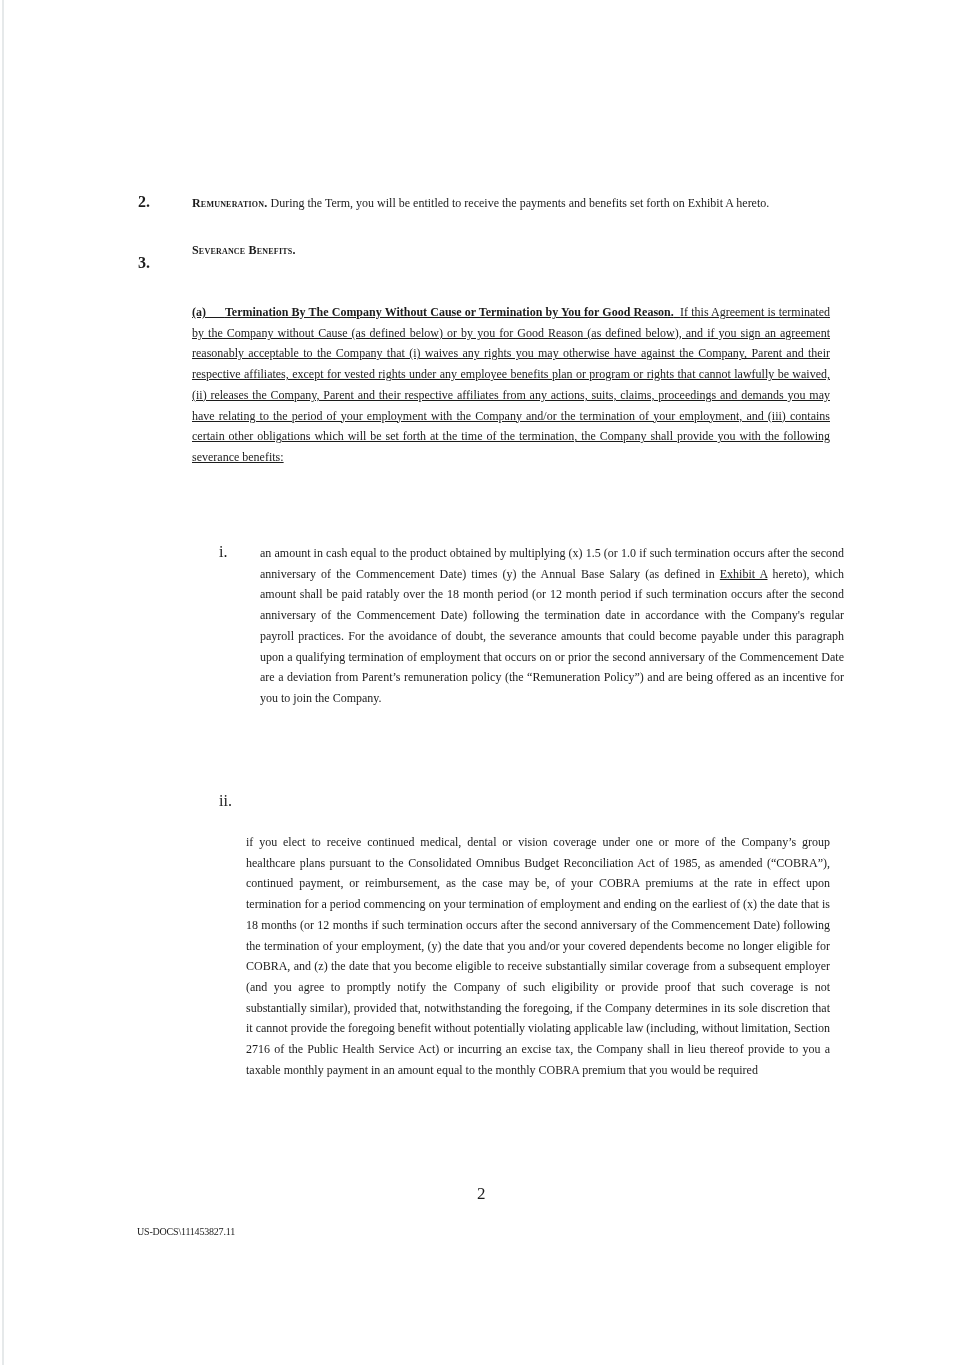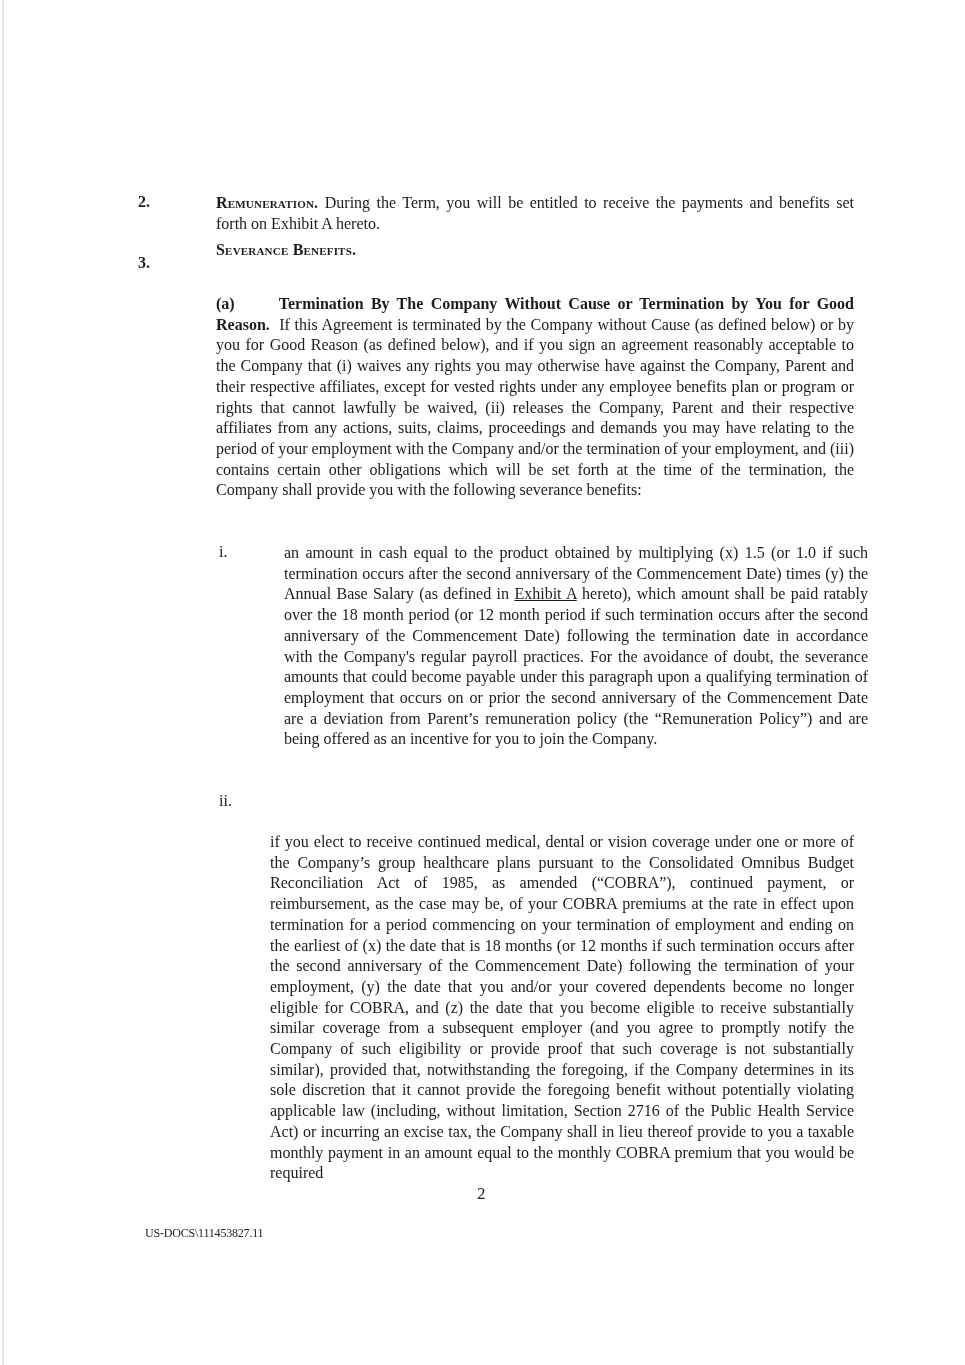--- a/index.html
+++ b/index.html
@@ -1,44 +1,44 @@
 <!DOCTYPE html>
 <html><head>
 <meta charset="utf-8">
 <style>
   html, body { margin: 0; padding: 0; background: #ffffff; }
   body { width: 965px; height: 1365px; position: relative; overflow: hidden;
          font-family: "Liberation Serif", "DejaVu Serif", serif; color: #1c1c1c; }
   .edge { position: absolute; left: 2px; top: 0; width: 2px; height: 1365px; background: #e6e9ea; }
   .num { position: absolute; left: 138px; font-weight: bold; font-size: 16px; }
-  .block { position: absolute; font-size: 16px; line-height: 20.7px; text-align: justify; margin-left: 24px; }
+  .block { position: absolute; font-size: 12px; line-height: 20.7px; text-align: justify; }
   .sc { font-weight: bold; font-variant: small-caps; letter-spacing: 0.2px; }
   .bold { font-weight: bold; }
   .u { text-decoration: underline; }
   .roman { position: absolute; font-size: 16px; }
   .pageno { position: absolute; left: 477px; top: 1184px; font-size: 17px; }
-  .docid { position: absolute; left: 137px; top: 1226px; font-size: 12px; letter-spacing: -0.2px; margin-left: 8px; }
+  .docid { position: absolute; left: 137px; top: 1226px; font-size: 10px; letter-spacing: -0.2px; }
 </style>
 </head>
 <body>
 
 <div class="edge"></div>
 
 <div class="num" style="top:193px;">2.</div>
 <div class="block" style="left:192px; top:193px; width:638px;">
   <span class="sc">Remuneration.</span>
   <span>During the Term, you will be entitled to receive the payments and benefits set forth on Exhibit A hereto.</span>
 </div>
 
 <div class="num" style="top:254px;">3.</div>
 <div class="block" style="left:192px; top:240px; width:638px;">
   <span class="sc">Severance Benefits.</span>
 </div>
 
-<div class="block" style="left:192px; top:294px; width:638px;">
+<div class="block" style="left:192px; top:302px; width:638px;text-decoration:underline;">
   <span class="bold">(a)</span><span class="bold">&nbsp;&nbsp;&nbsp;&nbsp;&nbsp;&nbsp;</span><span class="bold">Termination By The Company Without Cause or Termination by You for Good Reason.</span>&nbsp;
   <span>If this Agreement is terminated by the Company without Cause (as defined below) or by you for Good Reason (as defined below), and if you sign an agreement reasonably acceptable to the Company that (i) waives any rights you may otherwise have against the Company, Parent and their respective affiliates, except for vested rights under any employee benefits plan or program or rights that cannot lawfully be waived, (ii) releases the Company, Parent and their respective affiliates from any actions, suits, claims, proceedings and demands you may have relating to the period of your employment with the Company and/or the termination of your employment, and (iii) contains certain other obligations which will be set forth at the time of the termination, the Company shall provide you with the following severance benefits:</span>
 </div>
 
 <div class="roman" style="left:219px; top:543px;">i.</div>
 <div class="block" style="left:260px; top:543px; width:584px;">
   <span>an amount in cash equal to the product obtained by multiplying (x) 1.5 (or 1.0 if such termination occurs after the second anniversary of the Commencement Date) times (y) the Annual Base Salary (as defined in </span><span class="u">Exhibit A</span><span> hereto), which amount shall be paid ratably over the 18 month period (or 12 month period if such termination occurs after the second anniversary of the Commencement Date) following the termination date in accordance with the Company's regular payroll practices.  For the avoidance of doubt, the severance amounts that could become payable under this paragraph upon a qualifying termination of employment that occurs on or prior the second anniversary of the Commencement Date are a deviation from Parent’s remuneration policy (the “Remuneration Policy”) and are being offered as an incentive for you to join the Company.</span>
 </div>
 
 <div class="roman" style="left:219px; top:792px;">ii.</div>

